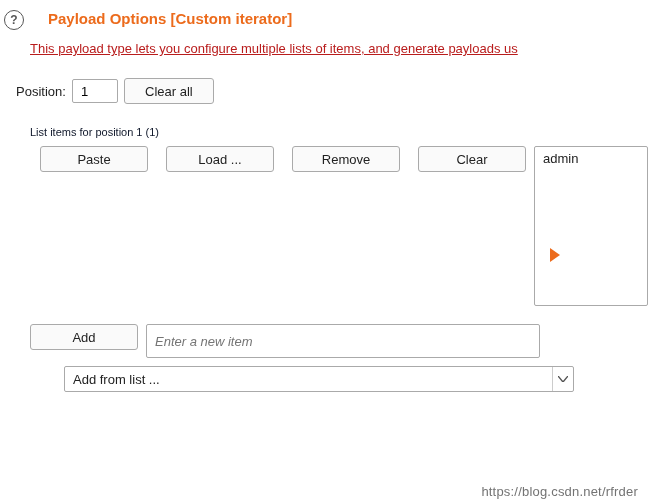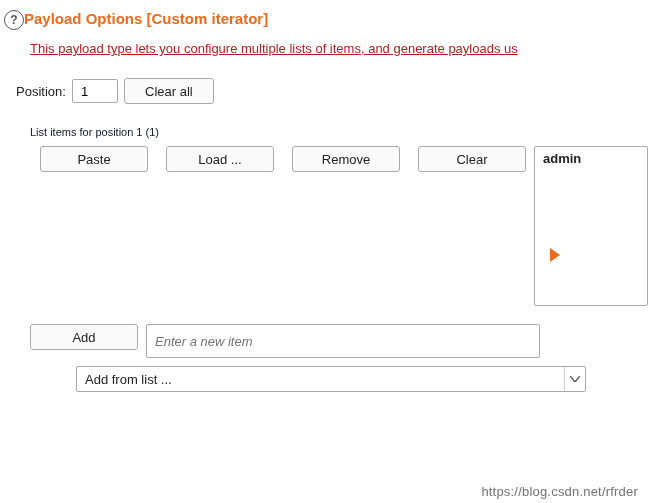--- a/index.html
+++ b/index.html
@@ -31,21 +31,21 @@
     font-weight: bold;
     color: #555;
     position: absolute;
     left: 4px;
     top: 10px;
   }
   .heading {
     color: #ec6b1c;
     font-weight: bold;
     font-size: 15px;
-    margin-left: 16px;
+    margin-left: 40px;
     margin-top: 2px;
   }
   .desc {
     margin-left: 22px;
     margin-top: 14px;
     color: #b91c1c;
     font-size: 13px;
     white-space: nowrap;
     text-decoration: underline;
   }
@@ -104,21 +104,20 @@
   .listbox {
     width: 394px;
     height: 160px;
     border: 1px solid #aaa;
     border-radius: 2px;
     padding: 4px 8px;
     box-sizing: border-box;
     font-size: 13px;
     overflow: hidden;
     background: #fff;
-    font-weight: bold;
   }
   .arrow {
     position: absolute;
     right: 88px;
     top: 248px;
     width: 0;
     height: 0;
     border-top: 7px solid transparent;
     border-bottom: 7px solid transparent;
     border-left: 10px solid #ec6b1c;
@@ -134,21 +133,21 @@
     height: 26px;
     border: 1px solid #aaa;
     border-radius: 2px;
     padding: 16px 8px;
     font-size: 13px;
     font-style: italic;
     color: #888;
     box-sizing: border-box;
   }
   .dropdown-row {
-    margin-left: 34px;
+    margin-left: 22px;
     margin-top: 8px;
     padding-left: 34px;
   }
   .dropdown {
     width: 510px;
     height: 26px;
     border: 1px solid #aaa;
     border-radius: 2px;
     background: #fff;
     display: flex;

